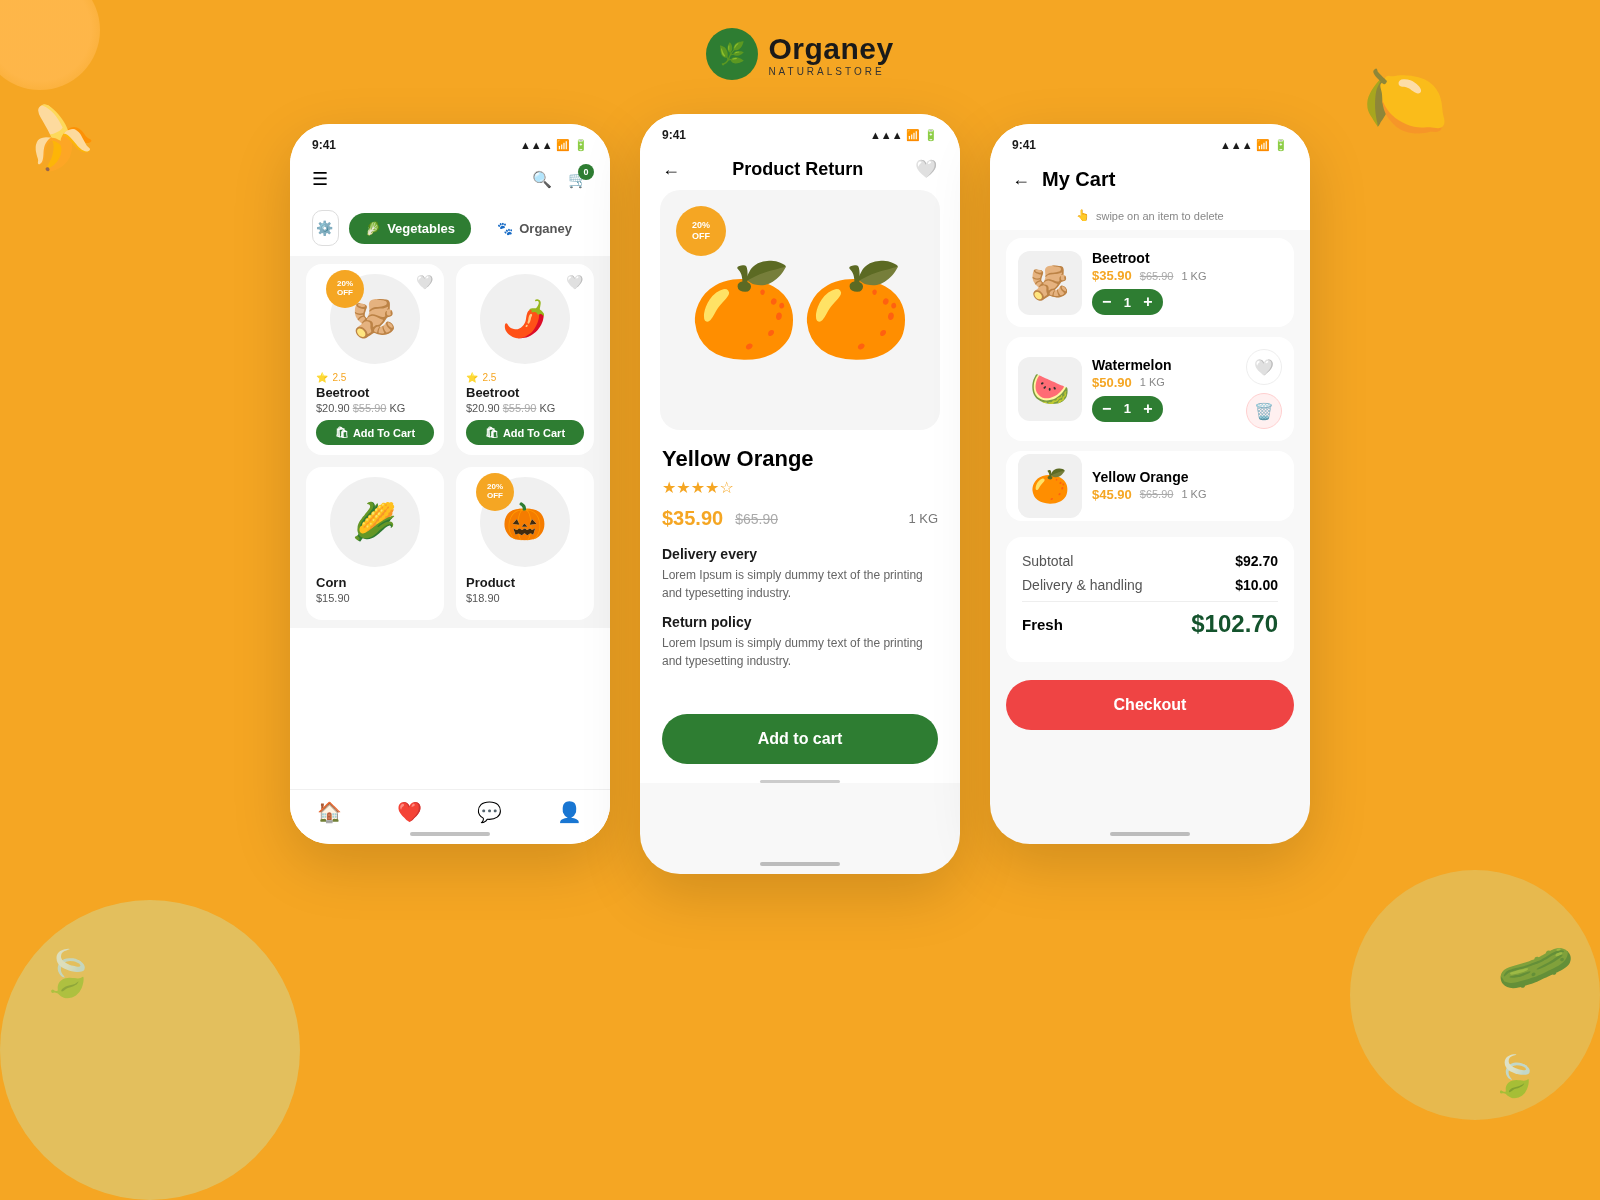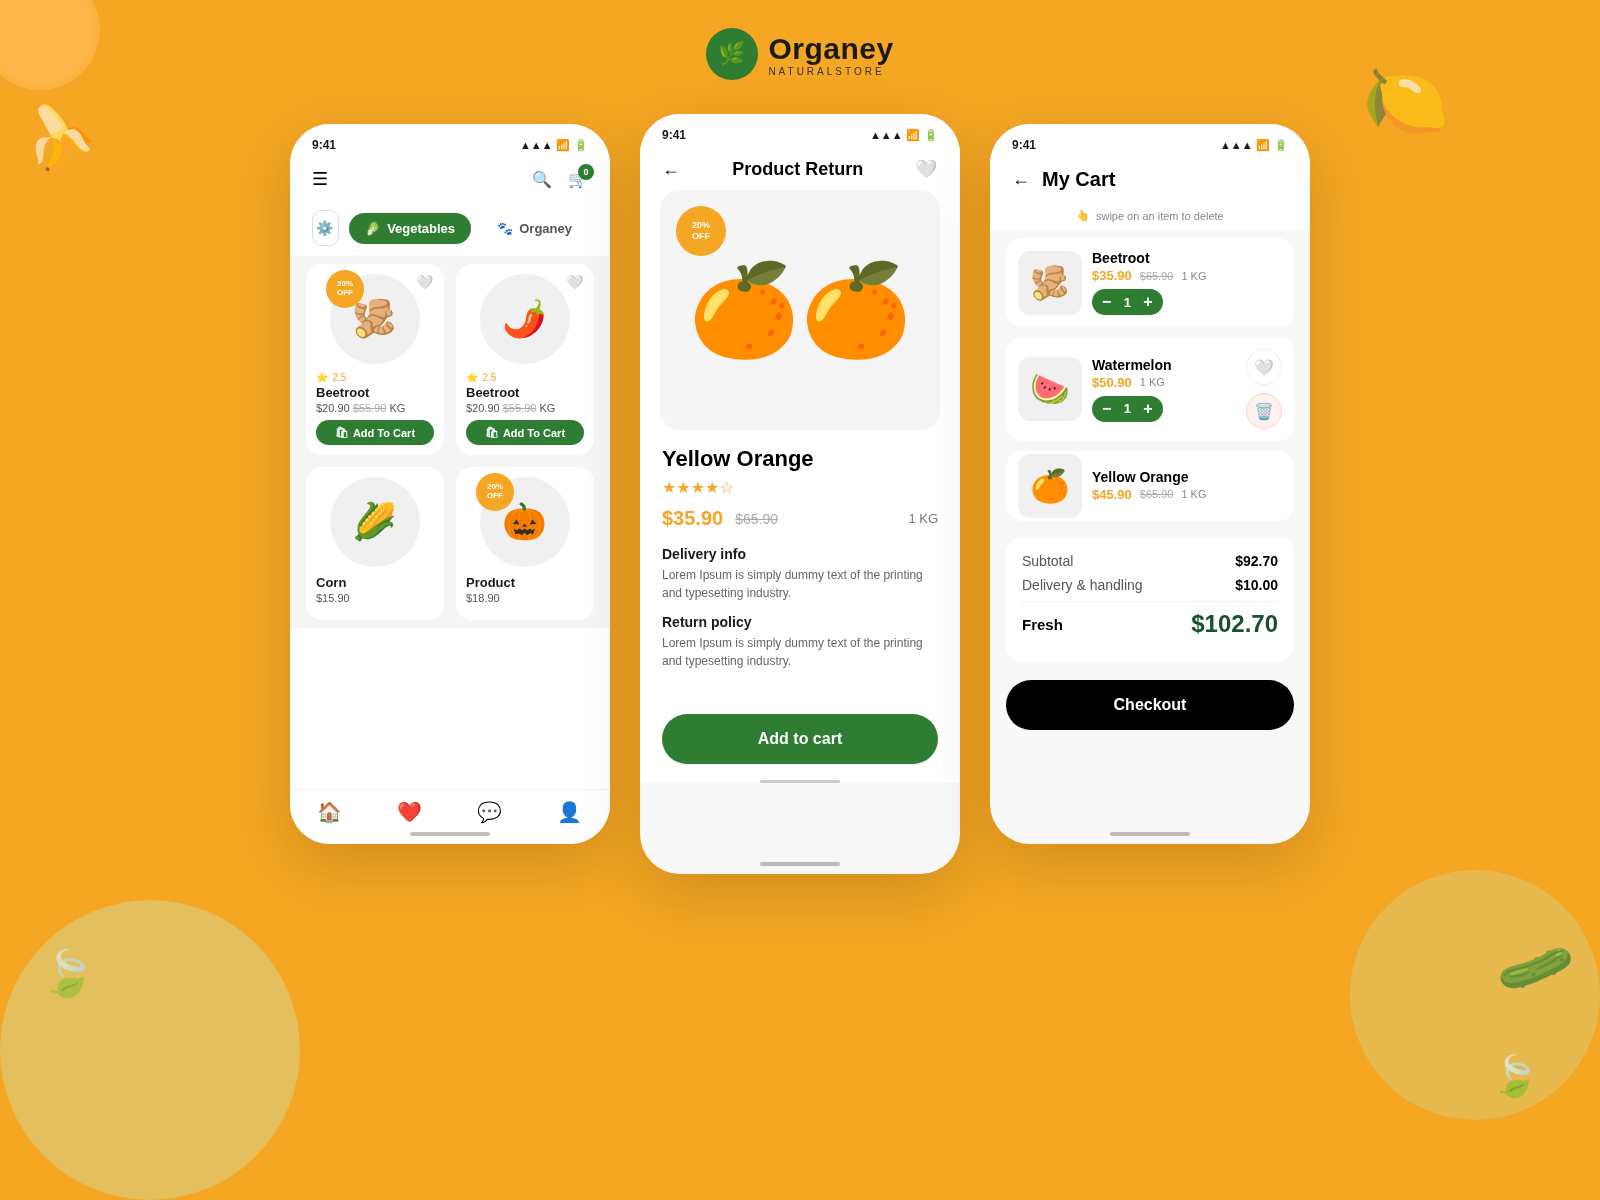--- a/index.html
+++ b/index.html
@@ -311,21 +311,21 @@
       gap: 16px;
     }
     .summary-label { color: #555; }
     .summary-value { font-weight: 600; }
     .summary-divider { border: none; border-top: 1px solid #eee; margin: 8px 0; }
     .summary-total-label { font-size: 15px; font-weight: 600; }
     .summary-total-value { font-size: 24px; font-weight: 700; color: #14532d; }
 
     .checkout-btn {
       margin: 10px 16px;
-      background: #000000;
+      background: #ef4444;
       color: white;
       border: none;
       border-radius: 30px;
       padding: 16px;
       font-size: 16px; font-weight: 600;
       cursor: pointer;
       width: calc(100% - 32px);
     }
 
     
@@ -570,21 +570,21 @@
         <div class="detail-product-name">Yellow Orange</div>
         <div class="star-rating">★★★★☆</div>
 
         <div class="price-row">
           <span class="price-current">$35.90</span>
           <span class="price-old">$65.90</span>
           <span class="price-unit">1 KG</span>
         </div>
 
         <div class="info-section">
-          <div class="info-label">Delivery info</div>
+          <div class="info-label">Delivery every</div>
           <div class="info-text">Lorem Ipsum is simply dummy text of the printing and typesetting industry.</div>
         </div>
 
         <div class="info-section">
           <div class="info-label">Return policy</div>
           <div class="info-text">Lorem Ipsum is simply dummy text of the printing and typesetting industry.</div>
         </div>
       </div>
 
       

